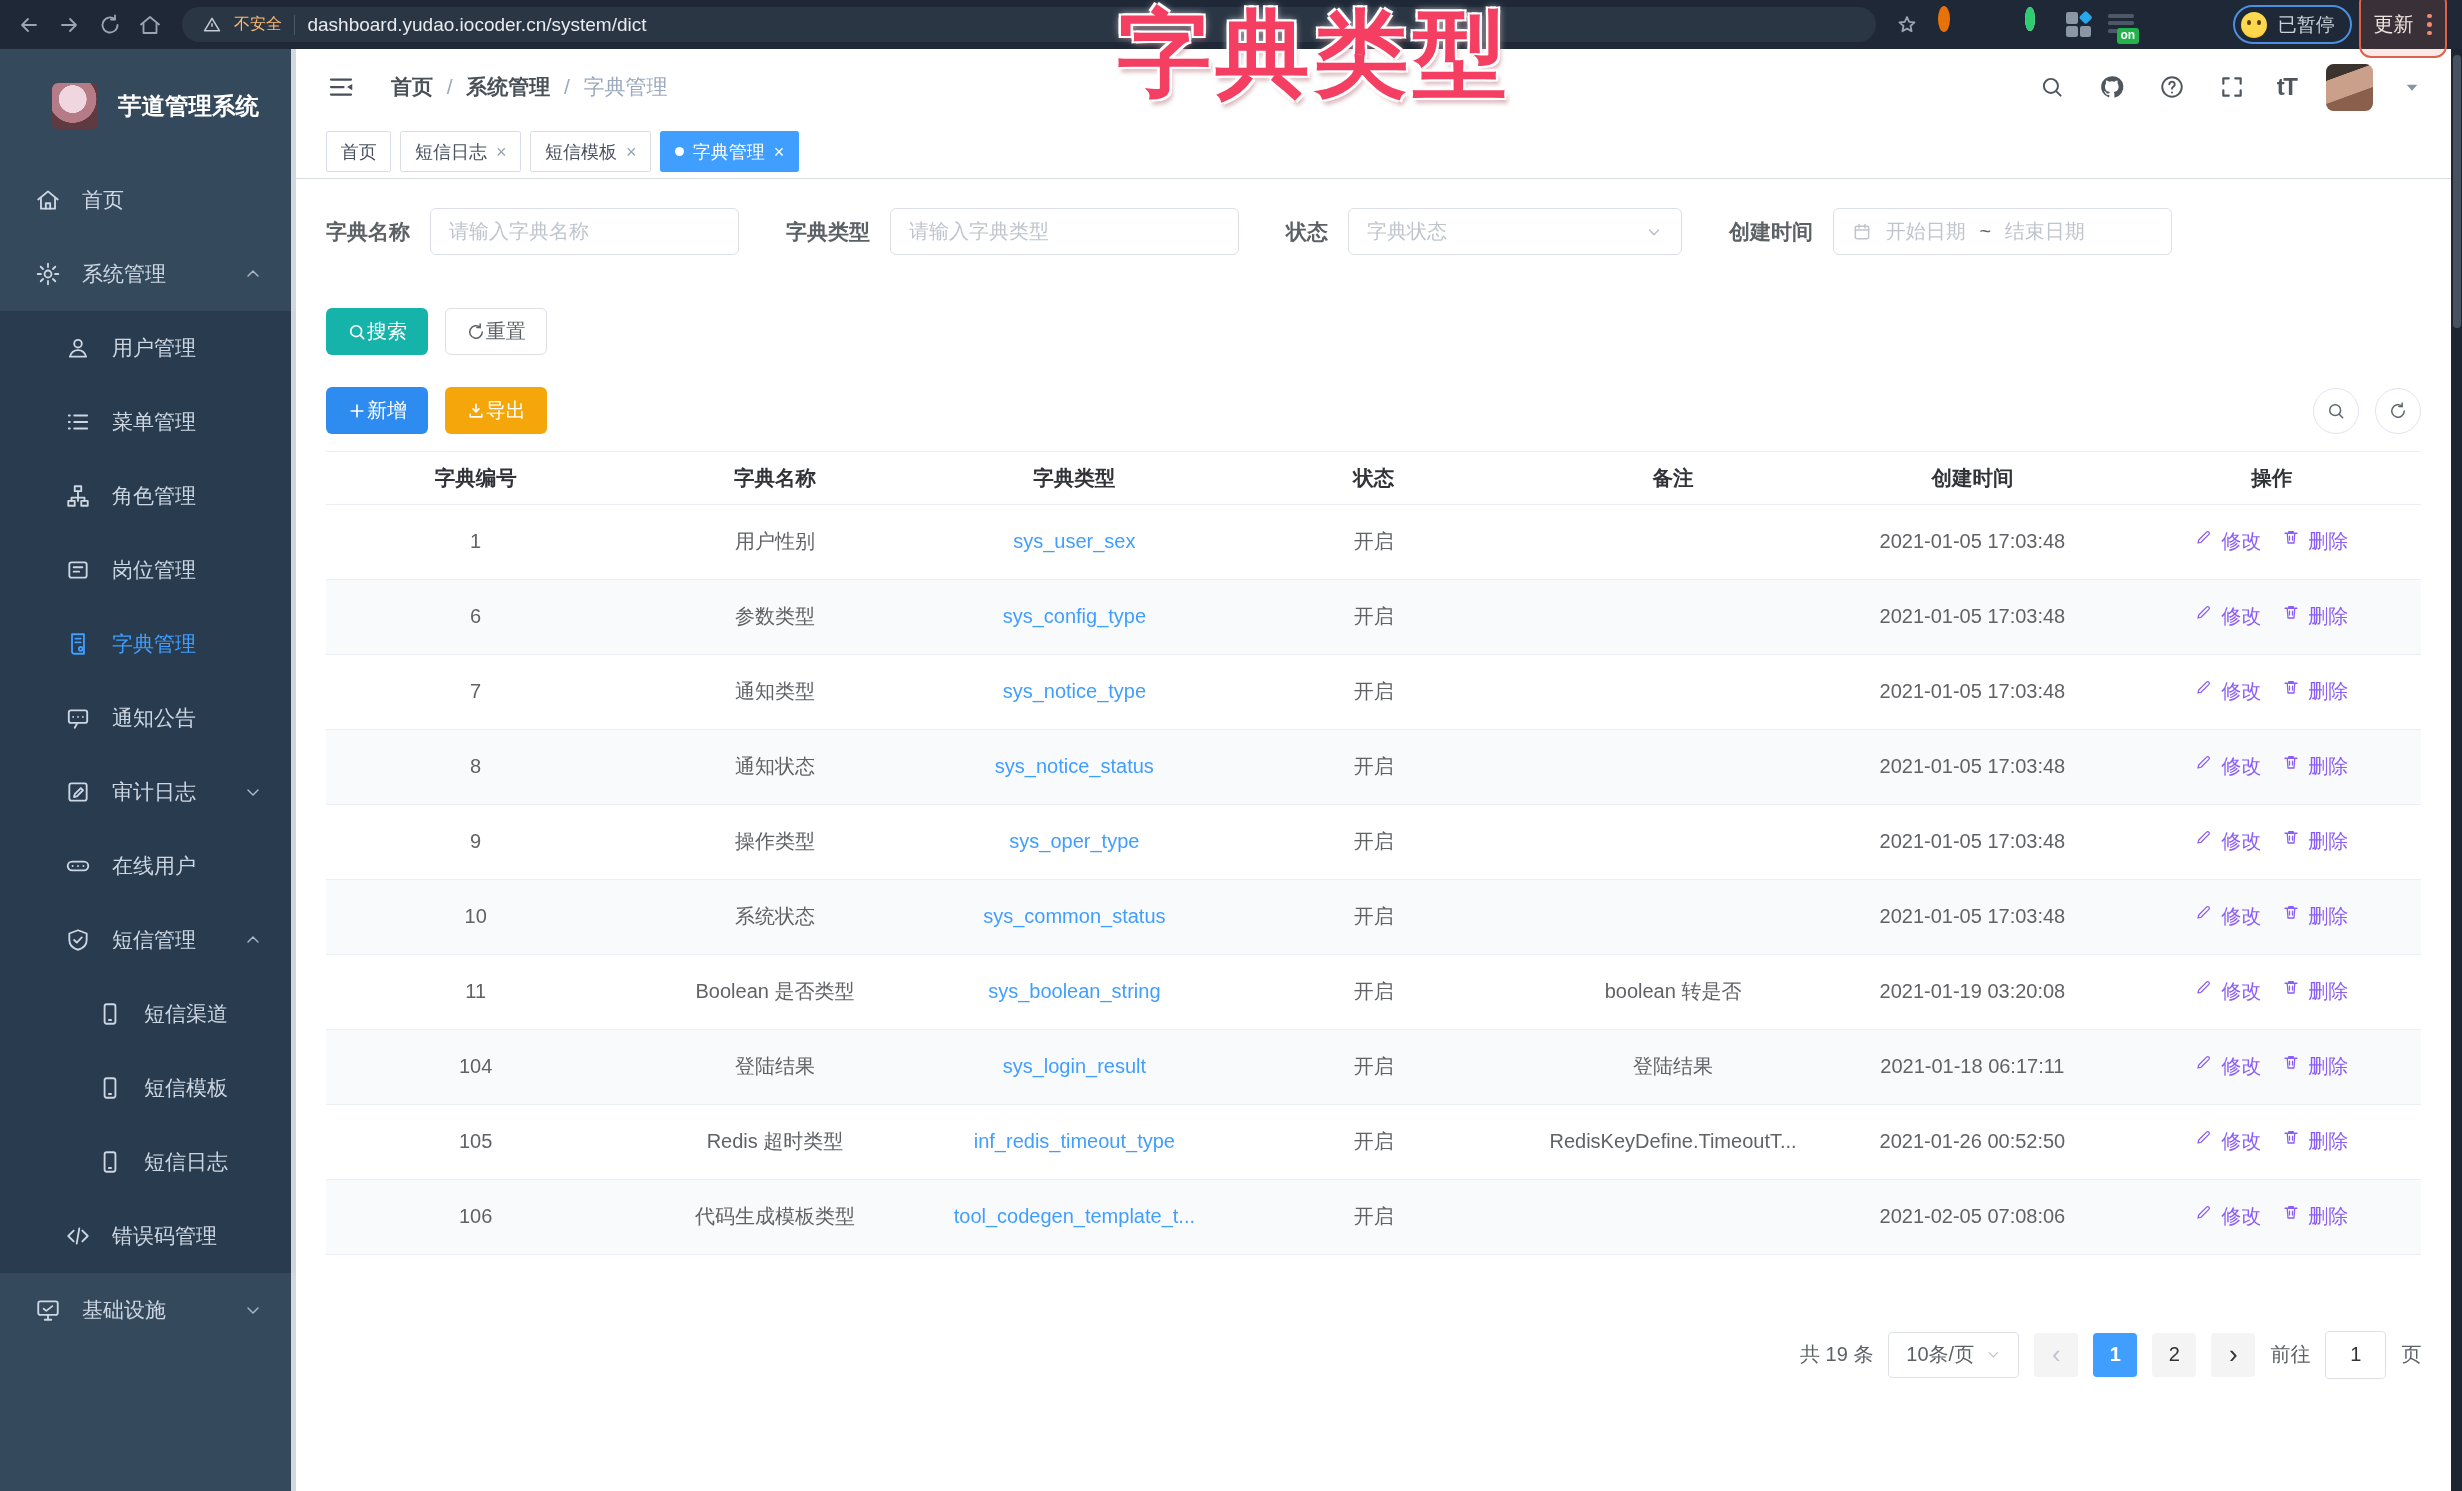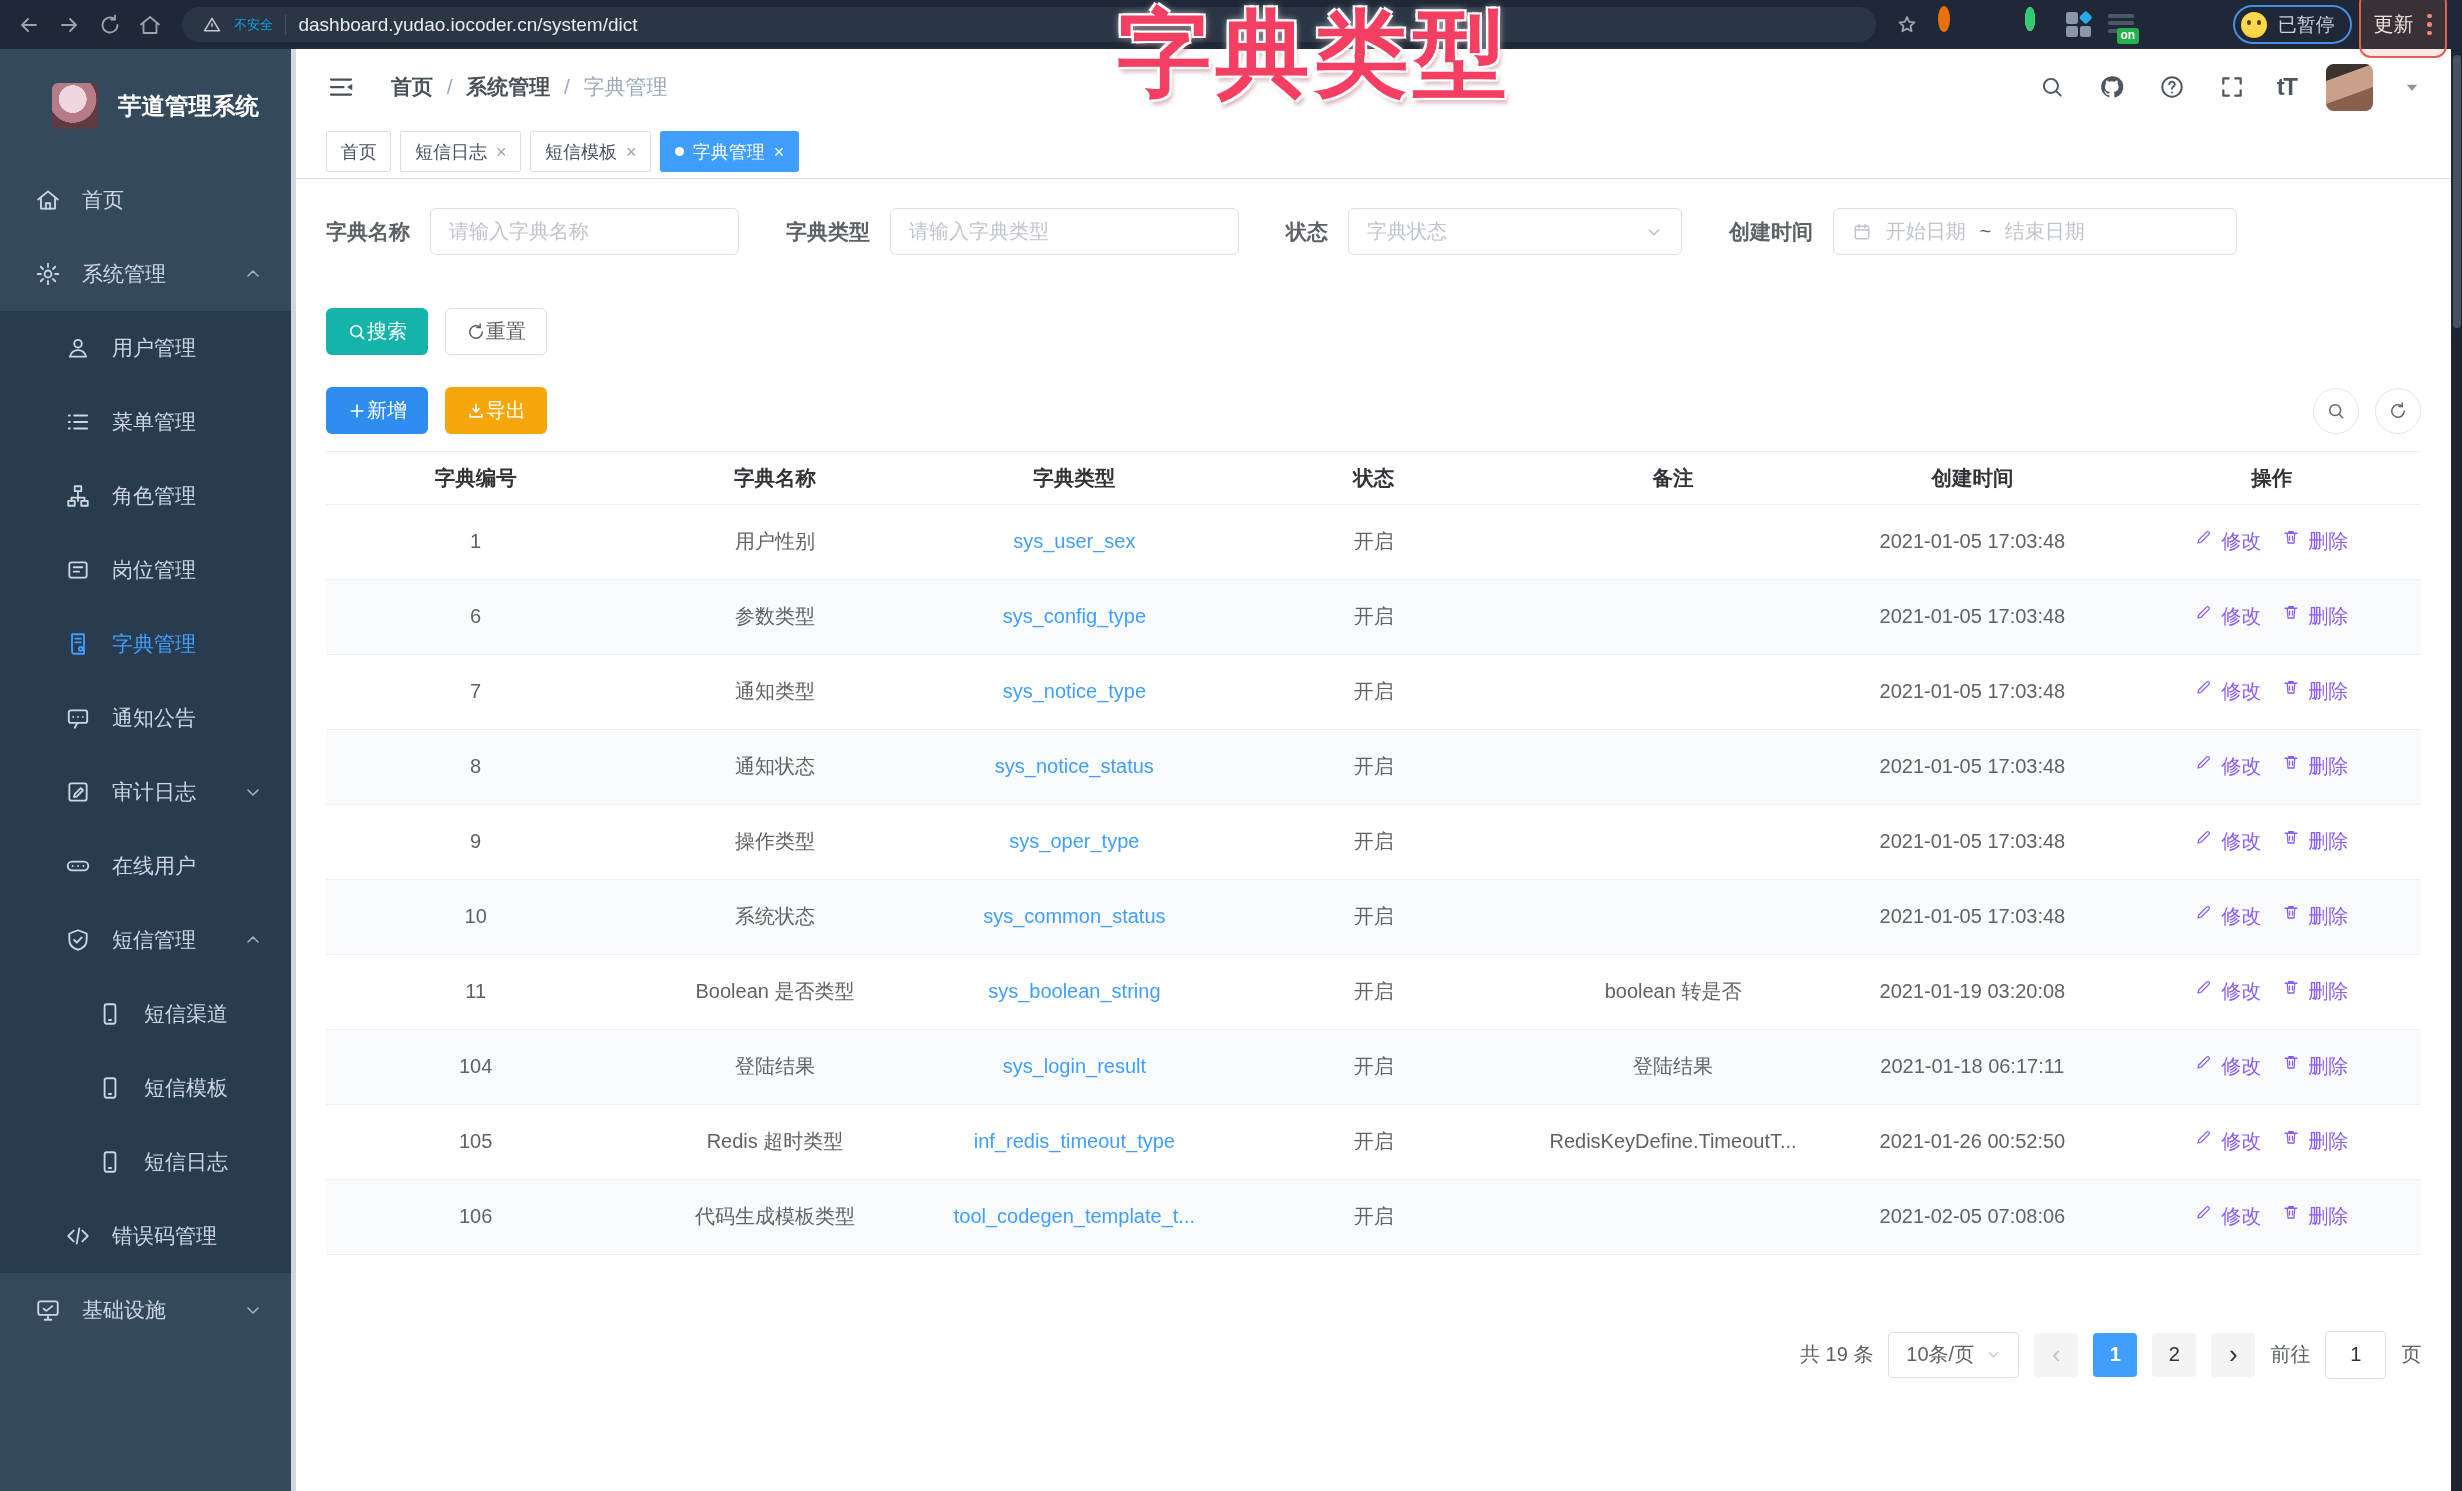--- a/index.html
+++ b/index.html
@@ -7,21 +7,21 @@
        font-family:"Liberation Sans","DejaVu Sans",sans-serif;color:#303133}
   svg{display:block}
   
   .chrome{position:absolute;top:0;left:0;right:0;height:49px;background:#1e2836;
           display:flex;align-items:center;padding:0 12px;gap:7.6px;z-index:6}
   .cic{width:33px;height:33px;display:flex;align-items:center;justify-content:center;color:#9aa5b1;flex:0 0 auto}
   .cic svg{width:24px;height:24px}
   .urlbar{flex:1 1 auto;height:35px;background:#2b3645;border-radius:17.4px;display:flex;
           align-items:center;padding:0 20px;gap:12px;margin:0 7.6px;min-width:0}
   .urlbar .warn svg{width:20px;height:20px;color:#c3cad2}
-  .urlbar .sec{color:#0ea5e9;font-size:13px;white-space:nowrap}
+  .urlbar .sec{color:#fdba74;font-size:16px;white-space:nowrap}
   .udiv{width:1.5px;height:20px;background:#4a5665}
   .urlbar .url{color:#e8ebef;font-size:19px;white-space:nowrap;overflow:hidden}
   .exts{display:flex;align-items:center;gap:16.7px;flex:0 0 auto;margin:8px 6px}
   .ext{width:26px;height:26px;position:relative;flex:0 0 auto}
   .ext-ring{border-radius:50%;border:6.8px solid #e8710a;width:12px;height:12px;box-sizing:content-box}
   .ext-gem{width:18px;height:18px;background:#2b7de9;transform:rotate(45deg);border-radius:3.8px;margin:3.8px}
   .ext-green{border-radius:50%;border:5.3px solid #2ecc71;width:15px;height:15px;background:#fff;box-sizing:border-box;margin:2.3px}
   .ext-grid{display:grid;grid-template-columns:11.4px 11.4px;gap:2.3px;padding:0.8px}
   .ext-grid i{width:11.4px;height:11.4px;background:#8b97a6;border-radius:2.3px}
   .ext-grid i.b{background:#2aa7e8;transform:rotate(45deg) scale(.9)}
@@ -89,21 +89,21 @@
   .tag .dot{width:9px;height:9px;border-radius:50%;background:#fff}
   .content{padding:29px 30px 0}
   
   .filter-row{display:flex;align-items:center}
   .f-item{display:flex;align-items:center;margin-right:47px}
   .f-label{font-size:21px;color:#5c6166;font-weight:700;margin-right:20px;white-space:nowrap}
   .inp{height:47px;border:0.8px solid #dcdfe6;border-radius:6px;background:#fff;display:flex;align-items:center;
        padding:0 18px;font-size:20px;color:#c0c4cc;box-sizing:border-box}
   input.inp{outline:none}
   input.inp::placeholder{color:#c0c4cc}
-  .w1{width:309px}.w2{width:349px}.w3{width:334px}.w4{width:404px}
+  .w1{width:309px}.w2{width:349px}.w3{width:334px}.w4{width:339px}
   .sel{justify-content:space-between}
   .sel svg{width:18px;height:18px;color:#c0c4cc}
   .dr{gap:13.7px}
   .dr svg{width:20px;height:20px;color:#c0c4cc}
   .dr .ph{color:#c0c4cc}
   .dr .tilde{color:#606266}
   
   .btn-row1{margin-top:53px;display:flex;gap:16.7px}
   .btn-row2{margin-top:32px;display:flex;gap:16.7px;align-items:center}
   .btn{height:47px;border-radius:6px;font-size:20px;display:inline-flex;align-items:center;

